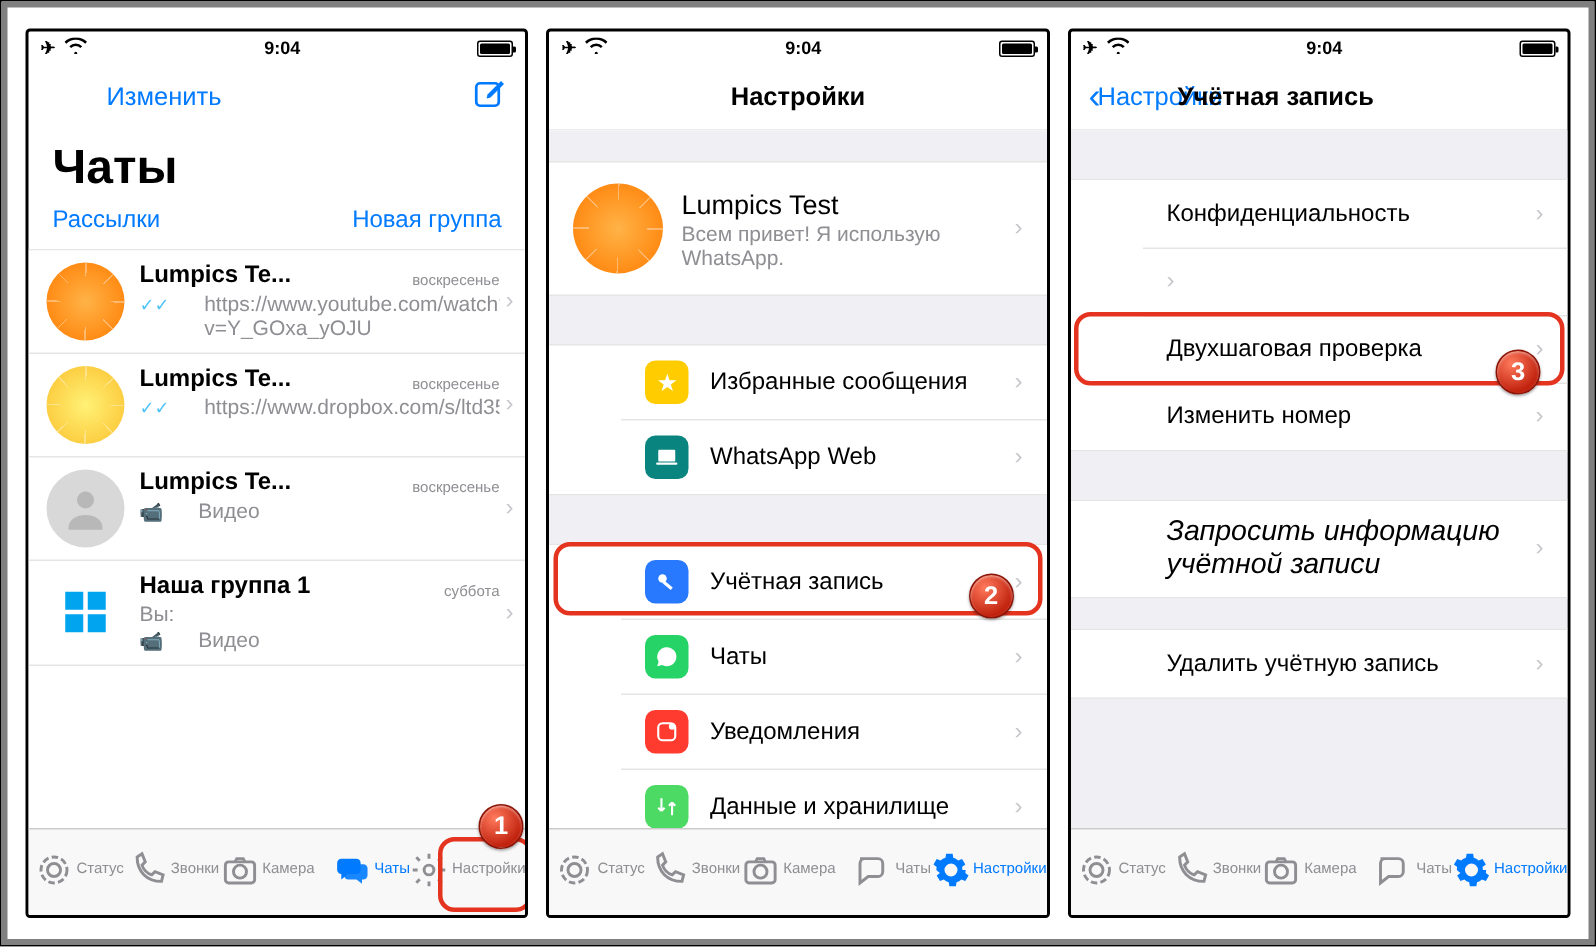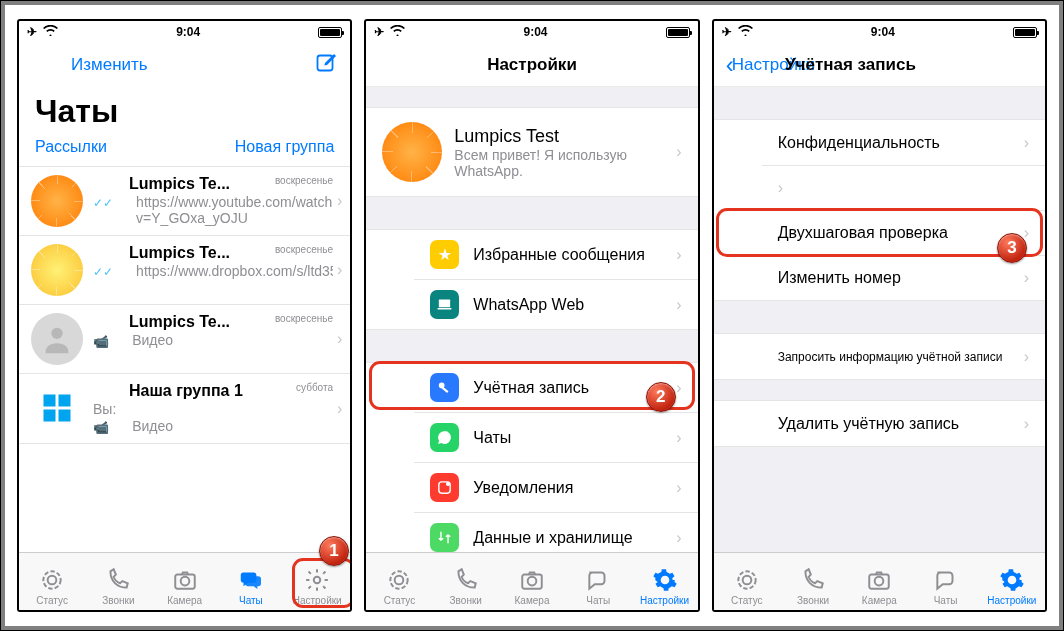--- a/index.html
+++ b/index.html
@@ -63,21 +63,21 @@
   .back-chevron{font-size:24px;margin-right:-2px;font-weight:300;}
   
   .large-title{font-size:32px;font-weight:700;padding:6px 16px 4px;color:#000;}
   .sub-links{display:flex;justify-content:space-between;padding:4px 16px 10px;border-bottom:1px solid var(--sep);}
   .sub-links span{color:var(--ios-blue);font-size:16px;}
   
   .chat-list{flex:1;overflow:hidden;background:#fff;}
   .chat-row{display:flex;padding:8px 8px 8px 12px;border-bottom:1px solid var(--sep);position:relative;}
   .avatar{width:52px;height:52px;border-radius:50%;flex:none;margin-right:10px;background:#ddd;display:flex;align-items:center;justify-content:center;}
   .chat-body{flex:1;min-width:0;}
-  .chat-top{display:flex;justify-content:space-between;align-items:flex-start;margin-left:36px;}
+  .chat-top{display:flex;justify-content:space-between;align-items:flex-end;}
   .chat-name{font-size:16px;font-weight:600;color:#000;white-space:nowrap;overflow:hidden;text-overflow:ellipsis;}
   .chat-time{font-size:10px;color:var(--ios-gray);padding-left:6px;}
   .row-chevron{color:var(--ios-light);font-size:16px;margin-left:4px;align-self:center;}
   .chat-msg{font-size:14px;color:var(--ios-gray);display:flex;align-items:flex-start;gap:3px;margin-top:1px;}
   .chat-msg .txt{overflow:hidden;display:-webkit-box;margin-left:20px;-webkit-line-clamp:2;-webkit-box-orient:vertical;}
   .ticks{color:#4fc3f7;flex:none;margin-top:2px;font-size:12px;}
   .cam-ic{color:var(--ios-gray);flex:none;font-size:13px;margin-top:2px;}
   
   .settings-body{flex:1;background:var(--ios-bg);overflow-y:auto;}
   .profile-row{display:flex;align-items:center;padding:14px 16px;background:#fff;border-top:1px solid var(--sep);border-bottom:1px solid var(--sep);margin-top:20px;}
@@ -88,21 +88,21 @@
   .cell{display:flex;align-items:center;padding:10px 16px;min-height:45px;position:relative;margin-left:48px;}
   .cell+.cell{border-top:1px solid var(--sep);}
   .cell-icon{width:29px;height:29px;border-radius:7px;margin-right:14px;flex:none;display:flex;align-items:center;justify-content:center;color:#fff;}
   .cell-label{flex:1;font-size:16px;color:#000;}
   .cell .chev{color:var(--ios-light);font-size:16px;}
   
   .hl{position:absolute;border:3px solid #e4331f;border-radius:11px;pointer-events:none;}
   .hl-badge{position:absolute;width:30px;height:30px;border-radius:50%;background:radial-gradient(circle at 35% 30%,#ff7a5c,#c1230f 70%);color:#fff;font-weight:700;font-size:17px;display:flex;align-items:center;justify-content:center;box-shadow:0 1px 2px rgba(0,0,0,0.4),inset 0 1px 2px rgba(255,255,255,0.5);border:1px solid #8a1407;}
   
   .tab-bar{height:58px;background:#f8f8f8;border-top:1px solid #ccc;display:flex;}
-  .tab{flex:1;display:flex;flex-direction:column;align-items:center;justify-content:flex-end;padding-bottom:4px;color:var(--ios-gray);font-size:10px;gap:2px;}
+  .tab{flex:1;display:flex;flex-direction:row;align-items:center;justify-content:flex-end;padding-bottom:4px;color:var(--ios-gray);font-size:10px;gap:2px;}
   .tab.active{color:var(--ios-blue);}
   .tab svg, .tab .tic{width:26px;height:26px;}
   
   .av-orange{background:radial-gradient(circle at 50% 50%,#ffb347,#ff7b00);}
   .av-lemon{background:radial-gradient(circle at 50% 50%,#fff176,#fbc02d);}
   .av-gray{background:#d8d8d8;}
   .slice{position:absolute;width:100%;height:100%;border-radius:50%;background:repeating-conic-gradient(#fff 0 2deg,transparent 2deg 45deg);mask:radial-gradient(circle,transparent 45%,#000 46%);-webkit-mask:radial-gradient(circle,transparent 45%,#000 46%);opacity:.35;}
   .av-win{background:#fff;display:flex;align-items:center;justify-content:center;}
 </style>
 </head>
@@ -450,21 +450,21 @@
             <span class="cell-label">Изменить номер</span>
             <span class="chev">›</span>
           </div>
 
         <div class="hl" style="left:2px;right:2px;top:88px;height:49px;"></div>
         <div class="hl-badge" style="right:18px;top:113px;">3</div>
       </div>
 
       <div class="group">
         <div class="cell">
-            <span class="cell-label" style="font-size:12px;">Запросить информацию учётной записи</span>
+            <span class="cell-label" style="font-size:19px;font-style:italic;">Запросить информацию учётной записи</span>
             <span class="chev">›</span>
           </div>
       </div>
       <div class="group" style="margin-top:20px;">
         <div class="cell">
             <span class="cell-label">Удалить учётную запись</span>
             <span class="chev">›</span>
           </div>
       </div>
     </div>

